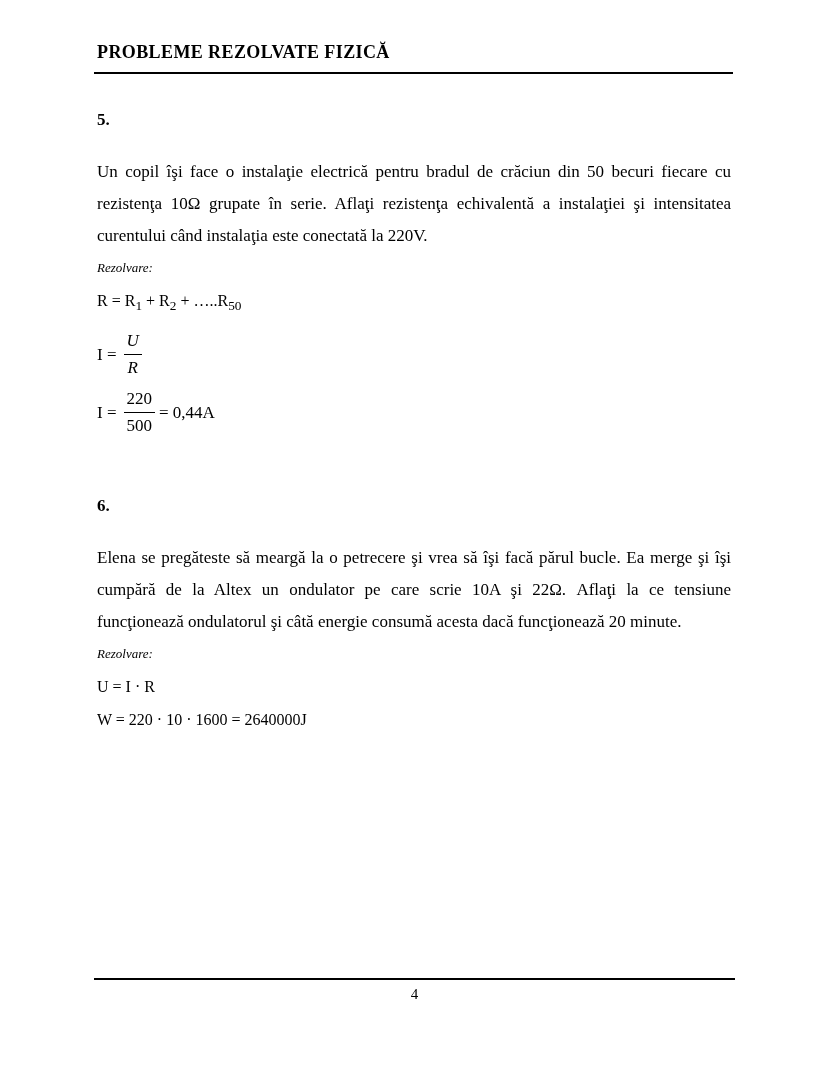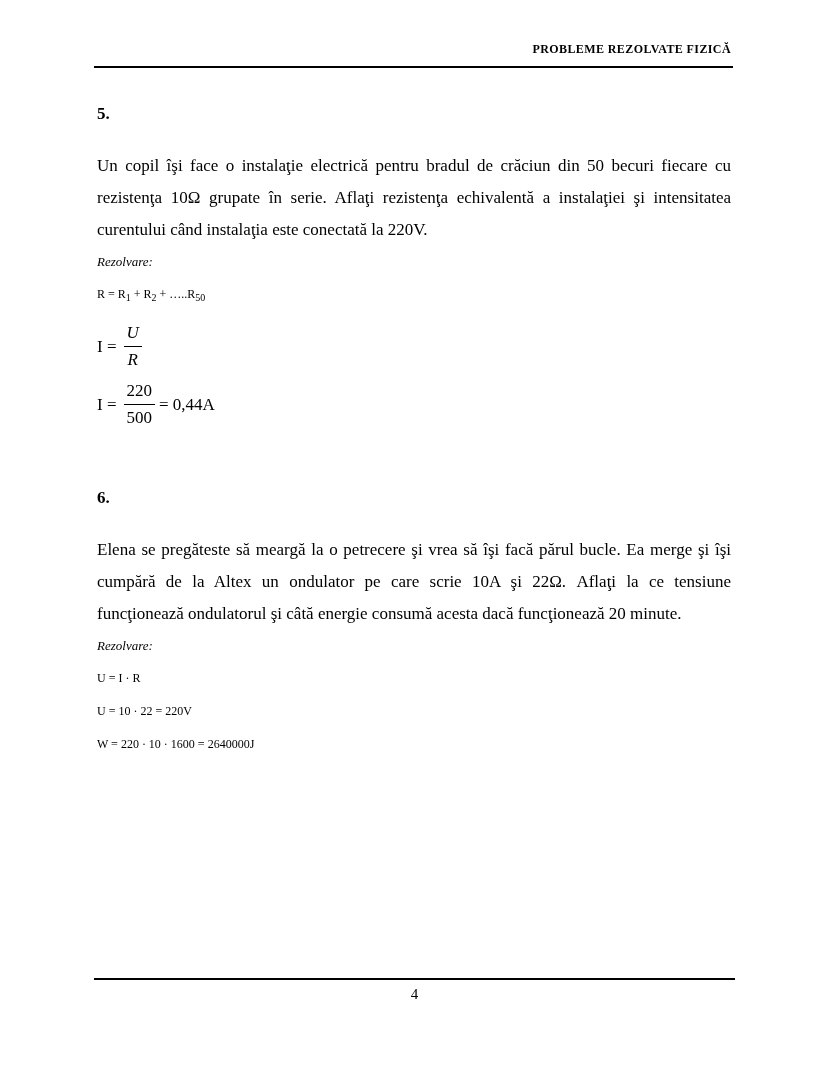--- a/index.html
+++ b/index.html
@@ -11,23 +11,23 @@
   }
   .page {
     position:relative;
     width:828px; height:1071px;
     background:#fff;
     overflow:hidden;
   }
   .content { padding:42px 97px 0 97px; }
 
   .doc-title {
-    text-align:right;
+    text-align:left;
     font-weight:bold;
-    font-size:12px;
+    font-size:18px;
     letter-spacing:0.4px;
   }
   .rule {
     border-top:2px solid #000;
     margin-top:9px;
     margin-left:-3px; margin-right:-2px;
   }
 
   .prob-num {
     font-weight:bold;
@@ -40,21 +40,21 @@
     line-height:32px;
     text-align:justify;
     margin-top:20px;
   }
   .rezolvare {
     font-style:italic;
     font-size:13px;
     line-height:32px;
   }
   .eq {
-    font-size:12px;
+    font-size:16px;
     line-height:33px;
   }
   .frac-row {
     display:flex;
     align-items:center;
     font-size:17px;
     margin:9px 0 11px 0;
   }
   .frac {
     display:inline-block;
@@ -123,21 +123,20 @@
         </span>
         <span class="rhs">= 0,44A</span>
       </div>
     </section>
 
     <section class="section-6">
       <div class="prob-num">6.</div>
       <p class="statement">Elena se pregăteste să meargă la o petrecere şi vrea să îşi facă părul bucle. Ea merge şi îşi cumpără de la Altex un ondulator pe care scrie 10A şi 22Ω. Aflaţi la ce tensiune funcţionează ondulatorul şi câtă energie consumă acesta dacă funcţionează 20 minute.</p>
       <p class="rezolvare">Rezolvare:</p>
       <div class="eq">U = I · R</div>
-      <div class="eq">U = 10 · 22 = 220V</div>
       <div class="eq">W = 220 · 10 · 1600 = 2640000J</div>
     </section>
 
   </div>
 
   <footer class="footer">
     <div class="footer-rule"></div>
     <div class="page-num">4</div>
   </footer>
 </div>

